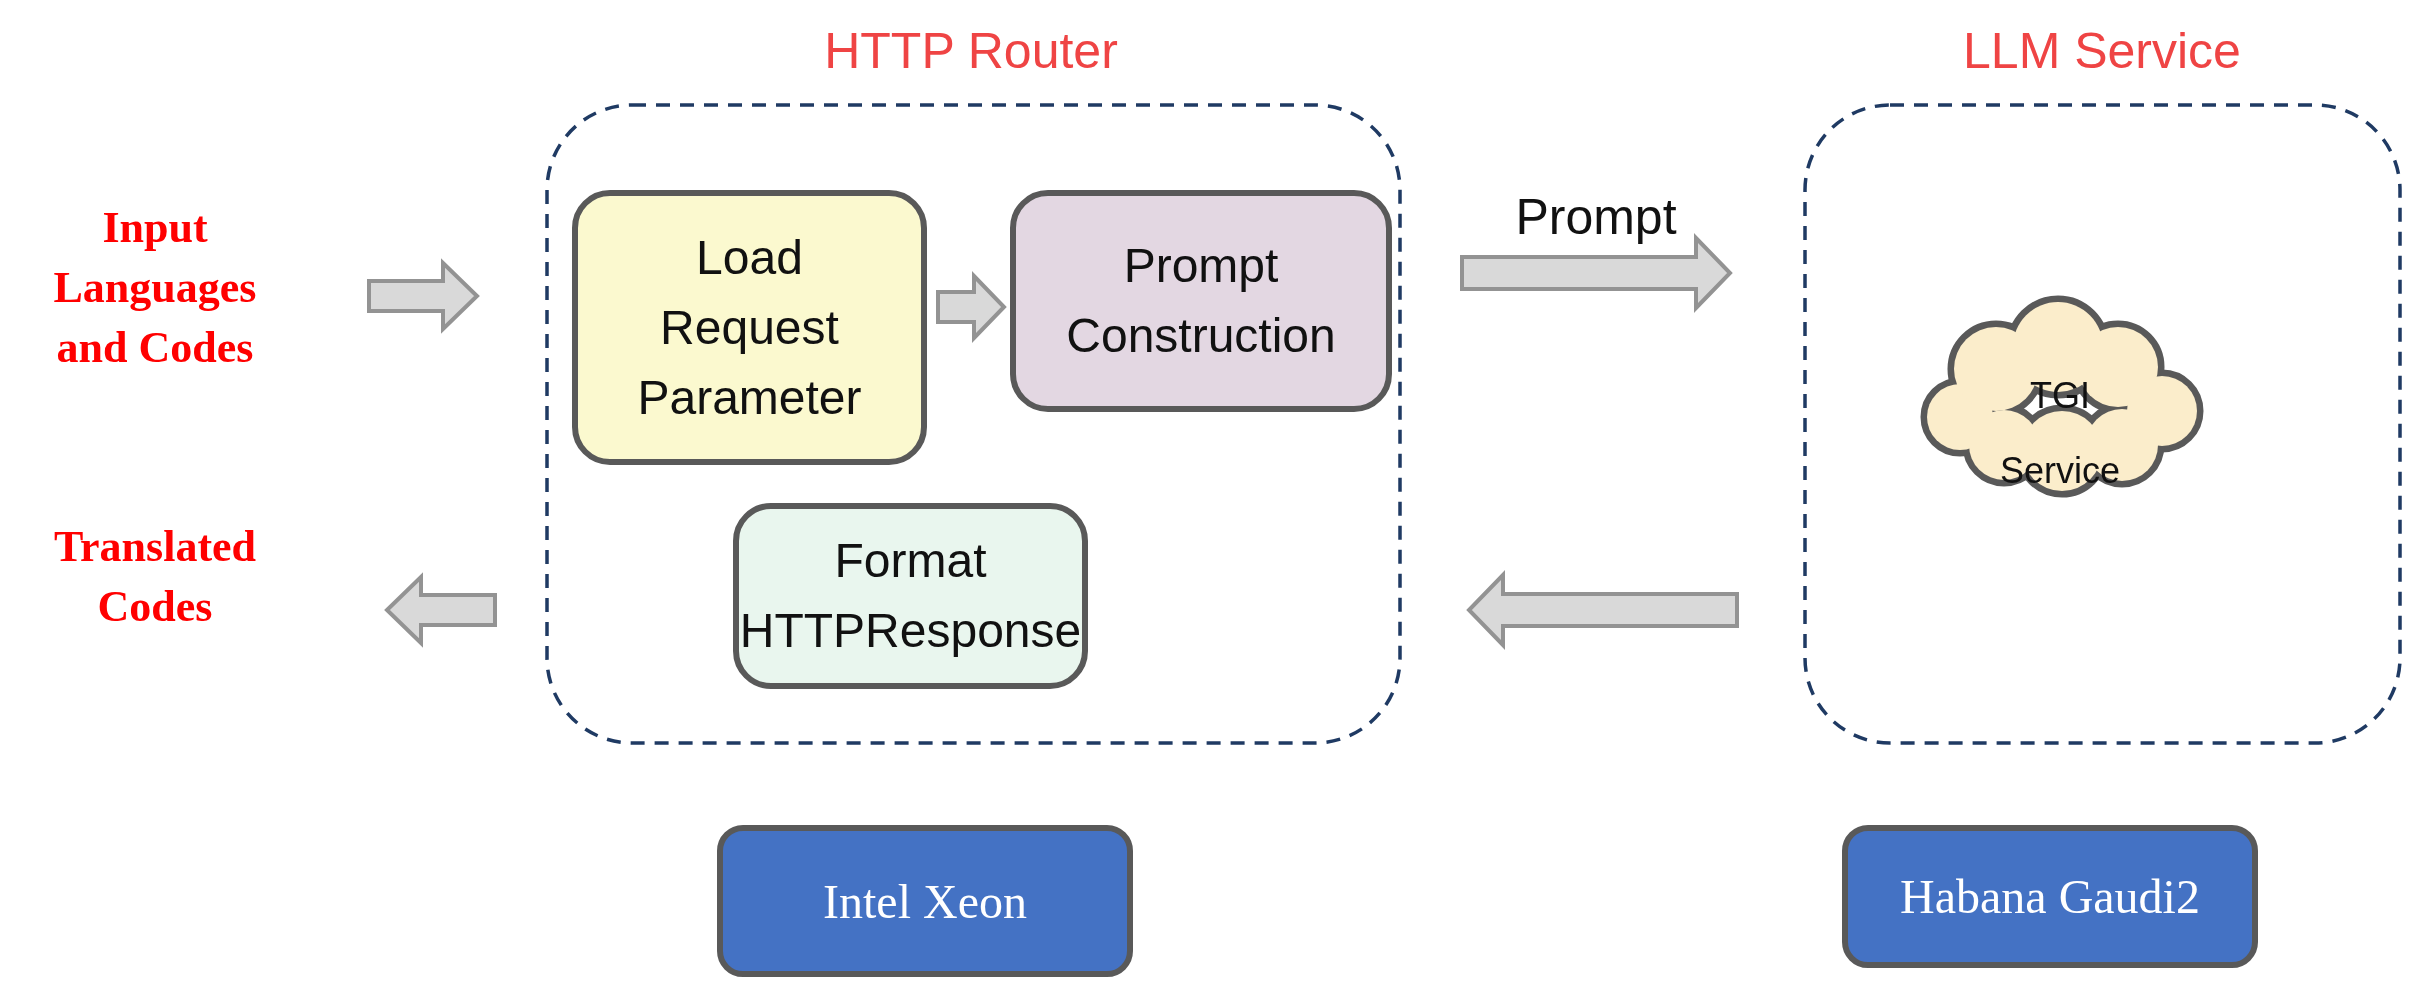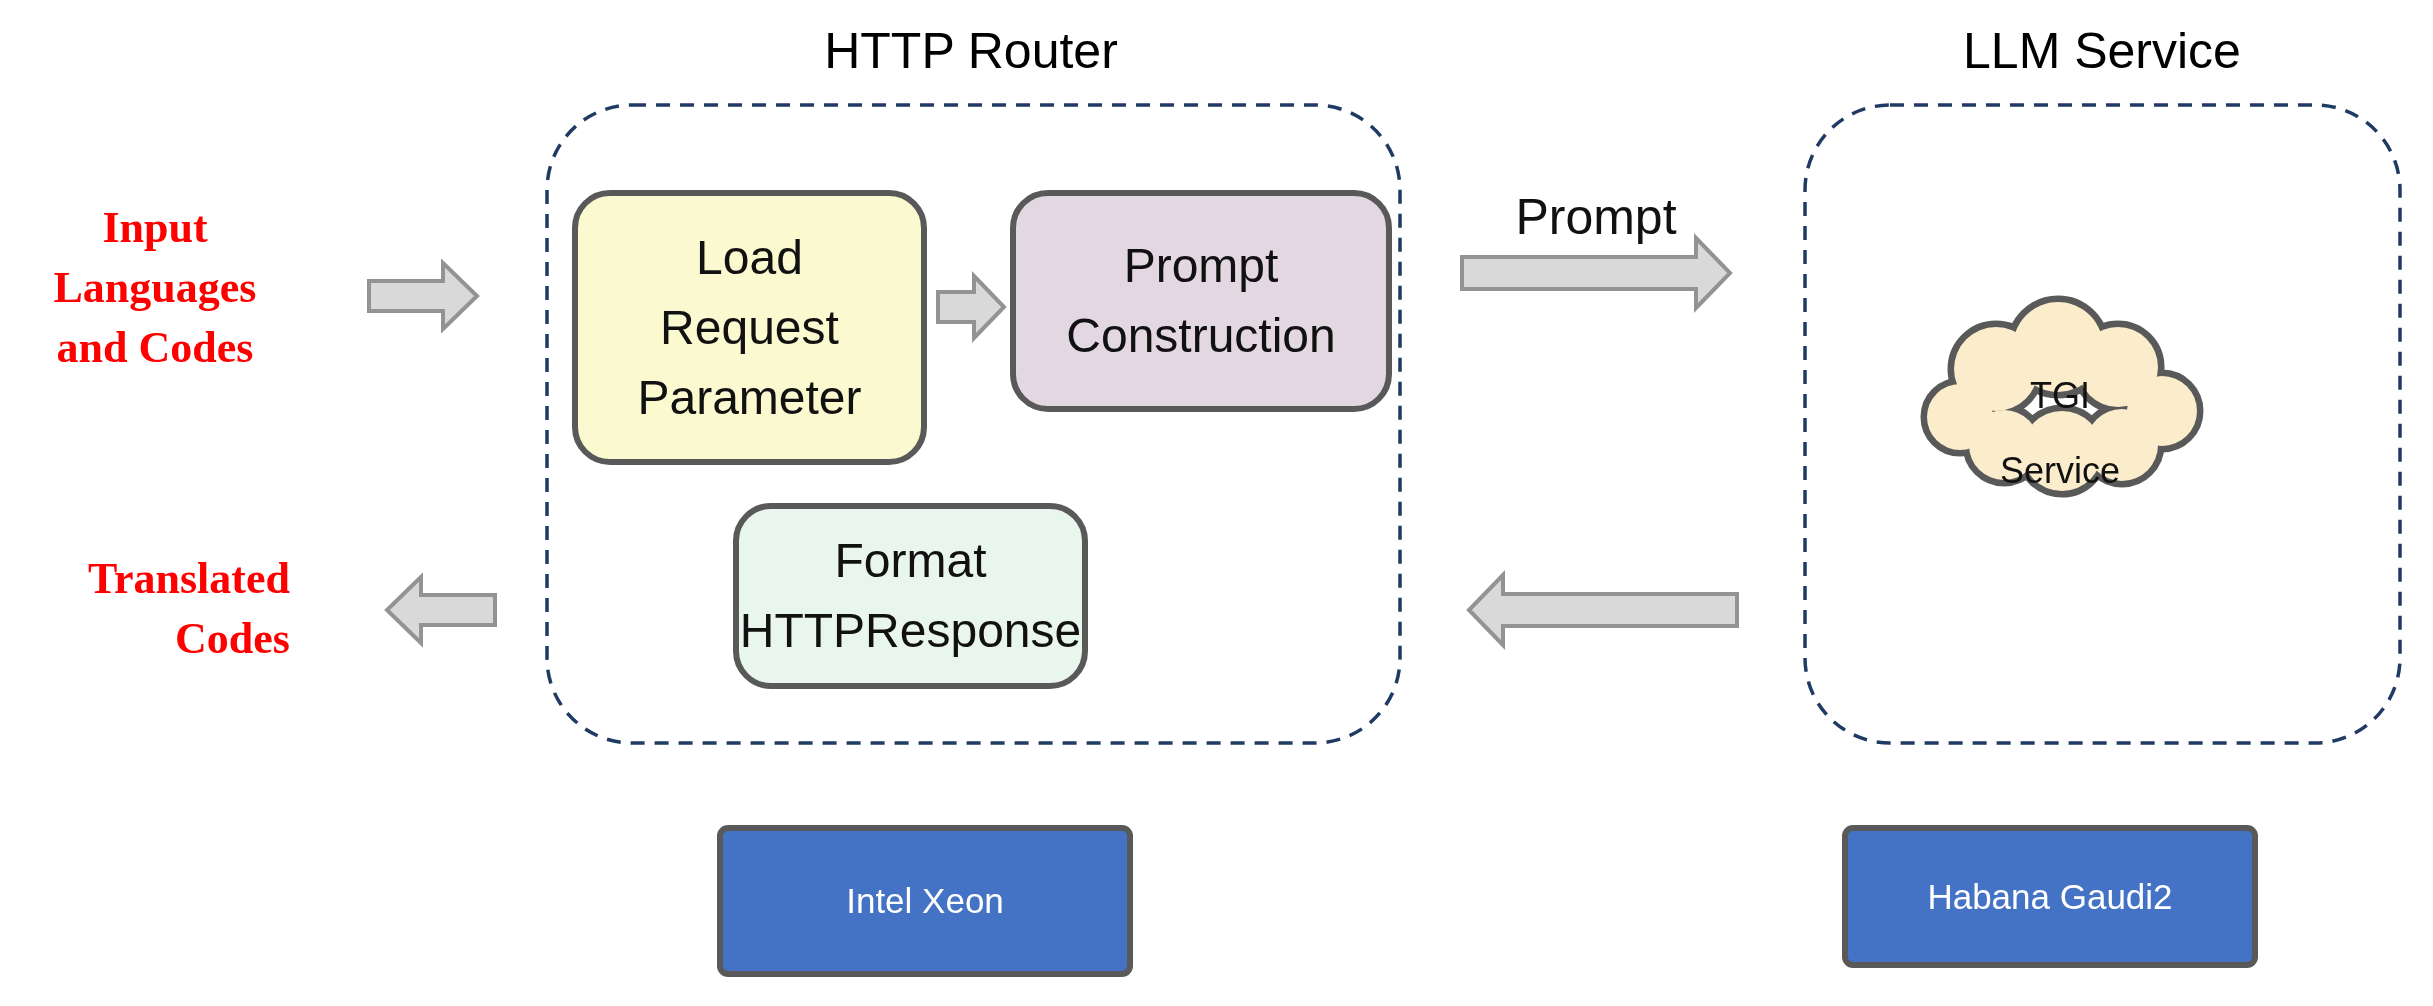--- a/index.html
+++ b/index.html
@@ -21,21 +21,21 @@
   .io-label {
     color: var(--red);
     font-weight: 700;
     font-size: 44px;
     line-height: 60px;
     text-align: center;
     white-space: pre-line;
     font-family: Liberation Serif, serif;
   }
   .zone-title {
-    color: #000000;
+    color: #ef4444;
     font-size: 50px;
     line-height: 56px;
     text-align: center;
     white-space: pre-line;
   }
   .flow-label {
     color: #111111;
     font-size: 50px;
     line-height: 74px;
     text-align: center;
@@ -57,27 +57,28 @@
     white-space: pre-line;
   }
   .proc-yellow { background: var(--yellow); }
   .proc-purple { background: var(--purple); }
   .proc-mint   { background: var(--mint); }
 
   .hw-box {
     box-sizing: border-box;
     background: var(--blue);
     border: 6px solid var(--border_gray);
-    border-radius: 11px;
+    border-radius: 26px;
     display: flex;
     align-items: center;
     justify-content: center;
     color: var(--white_text);
-    font-size: 35px;
-    white-space: pre-line;
+    font-size: 48px;
+    white-space: pre-line;
+    font-family: Liberation Serif, serif;
   }
 
   
   svg.shape { overflow: visible; display: block; }
   .dash-rect rect {
     fill: none;
     stroke: var(--navy);
     stroke-width: 3.5;
     stroke-dasharray: 14 10;
   }
@@ -112,21 +113,21 @@
 </style>
 </head>
 <body>
 
 <div id="canvas">
 
   <div class="abs io-label" style="left:20px; top:198px; width:270px;">Input
 Languages
 and Codes</div>
 
-  <div class="abs io-label" style="left:20px; top:549px; width:270px;text-align:right;">Translated
+  <div class="abs io-label" style="left:20px; top:517px; width:270px;">Translated
 Codes</div>
 
   <svg class="abs shape arrow" style="left:369px; top:263px;" width="108" height="66" viewBox="0 0 108 66">
     <polygon points="0,18 74,18 74,0 108,33 74,66 74,48 0,48"></polygon>
   </svg>
 
   <svg class="abs shape arrow" style="left:387px; top:577px;" width="108" height="66" viewBox="0 0 108 66">
     <polygon points="108,18 34,18 34,0 0,33 34,66 34,48 108,48"></polygon>
   </svg>
 

